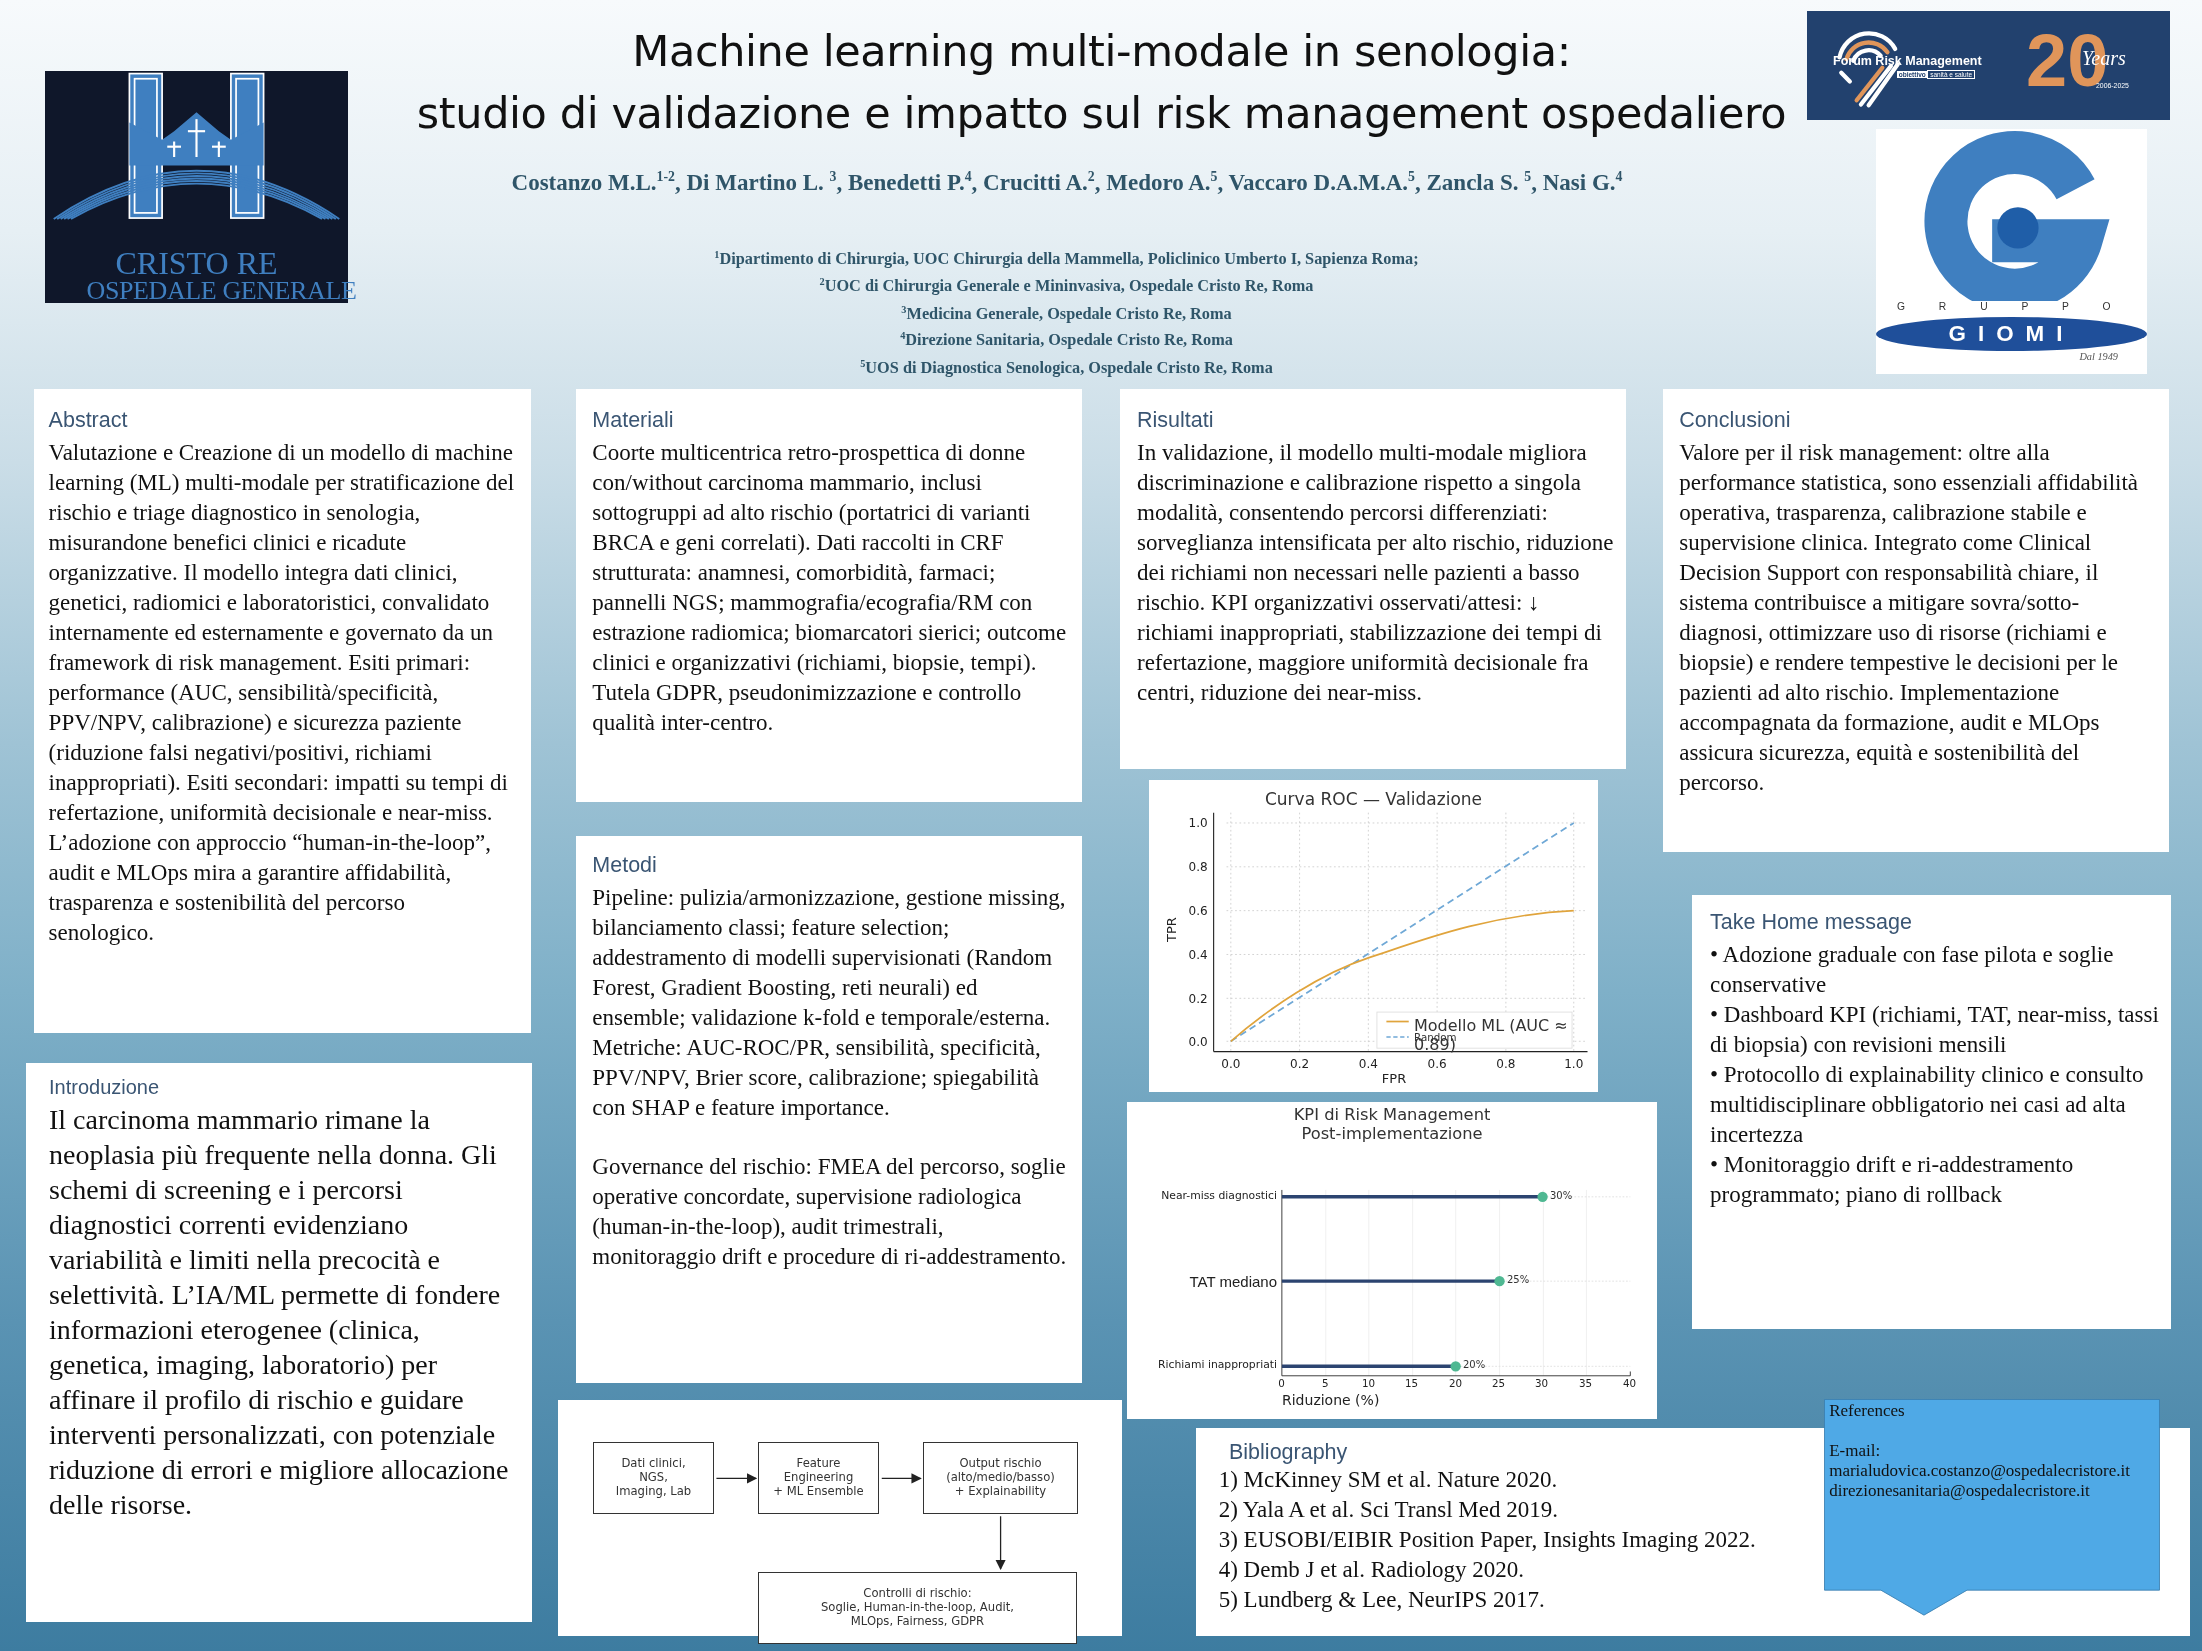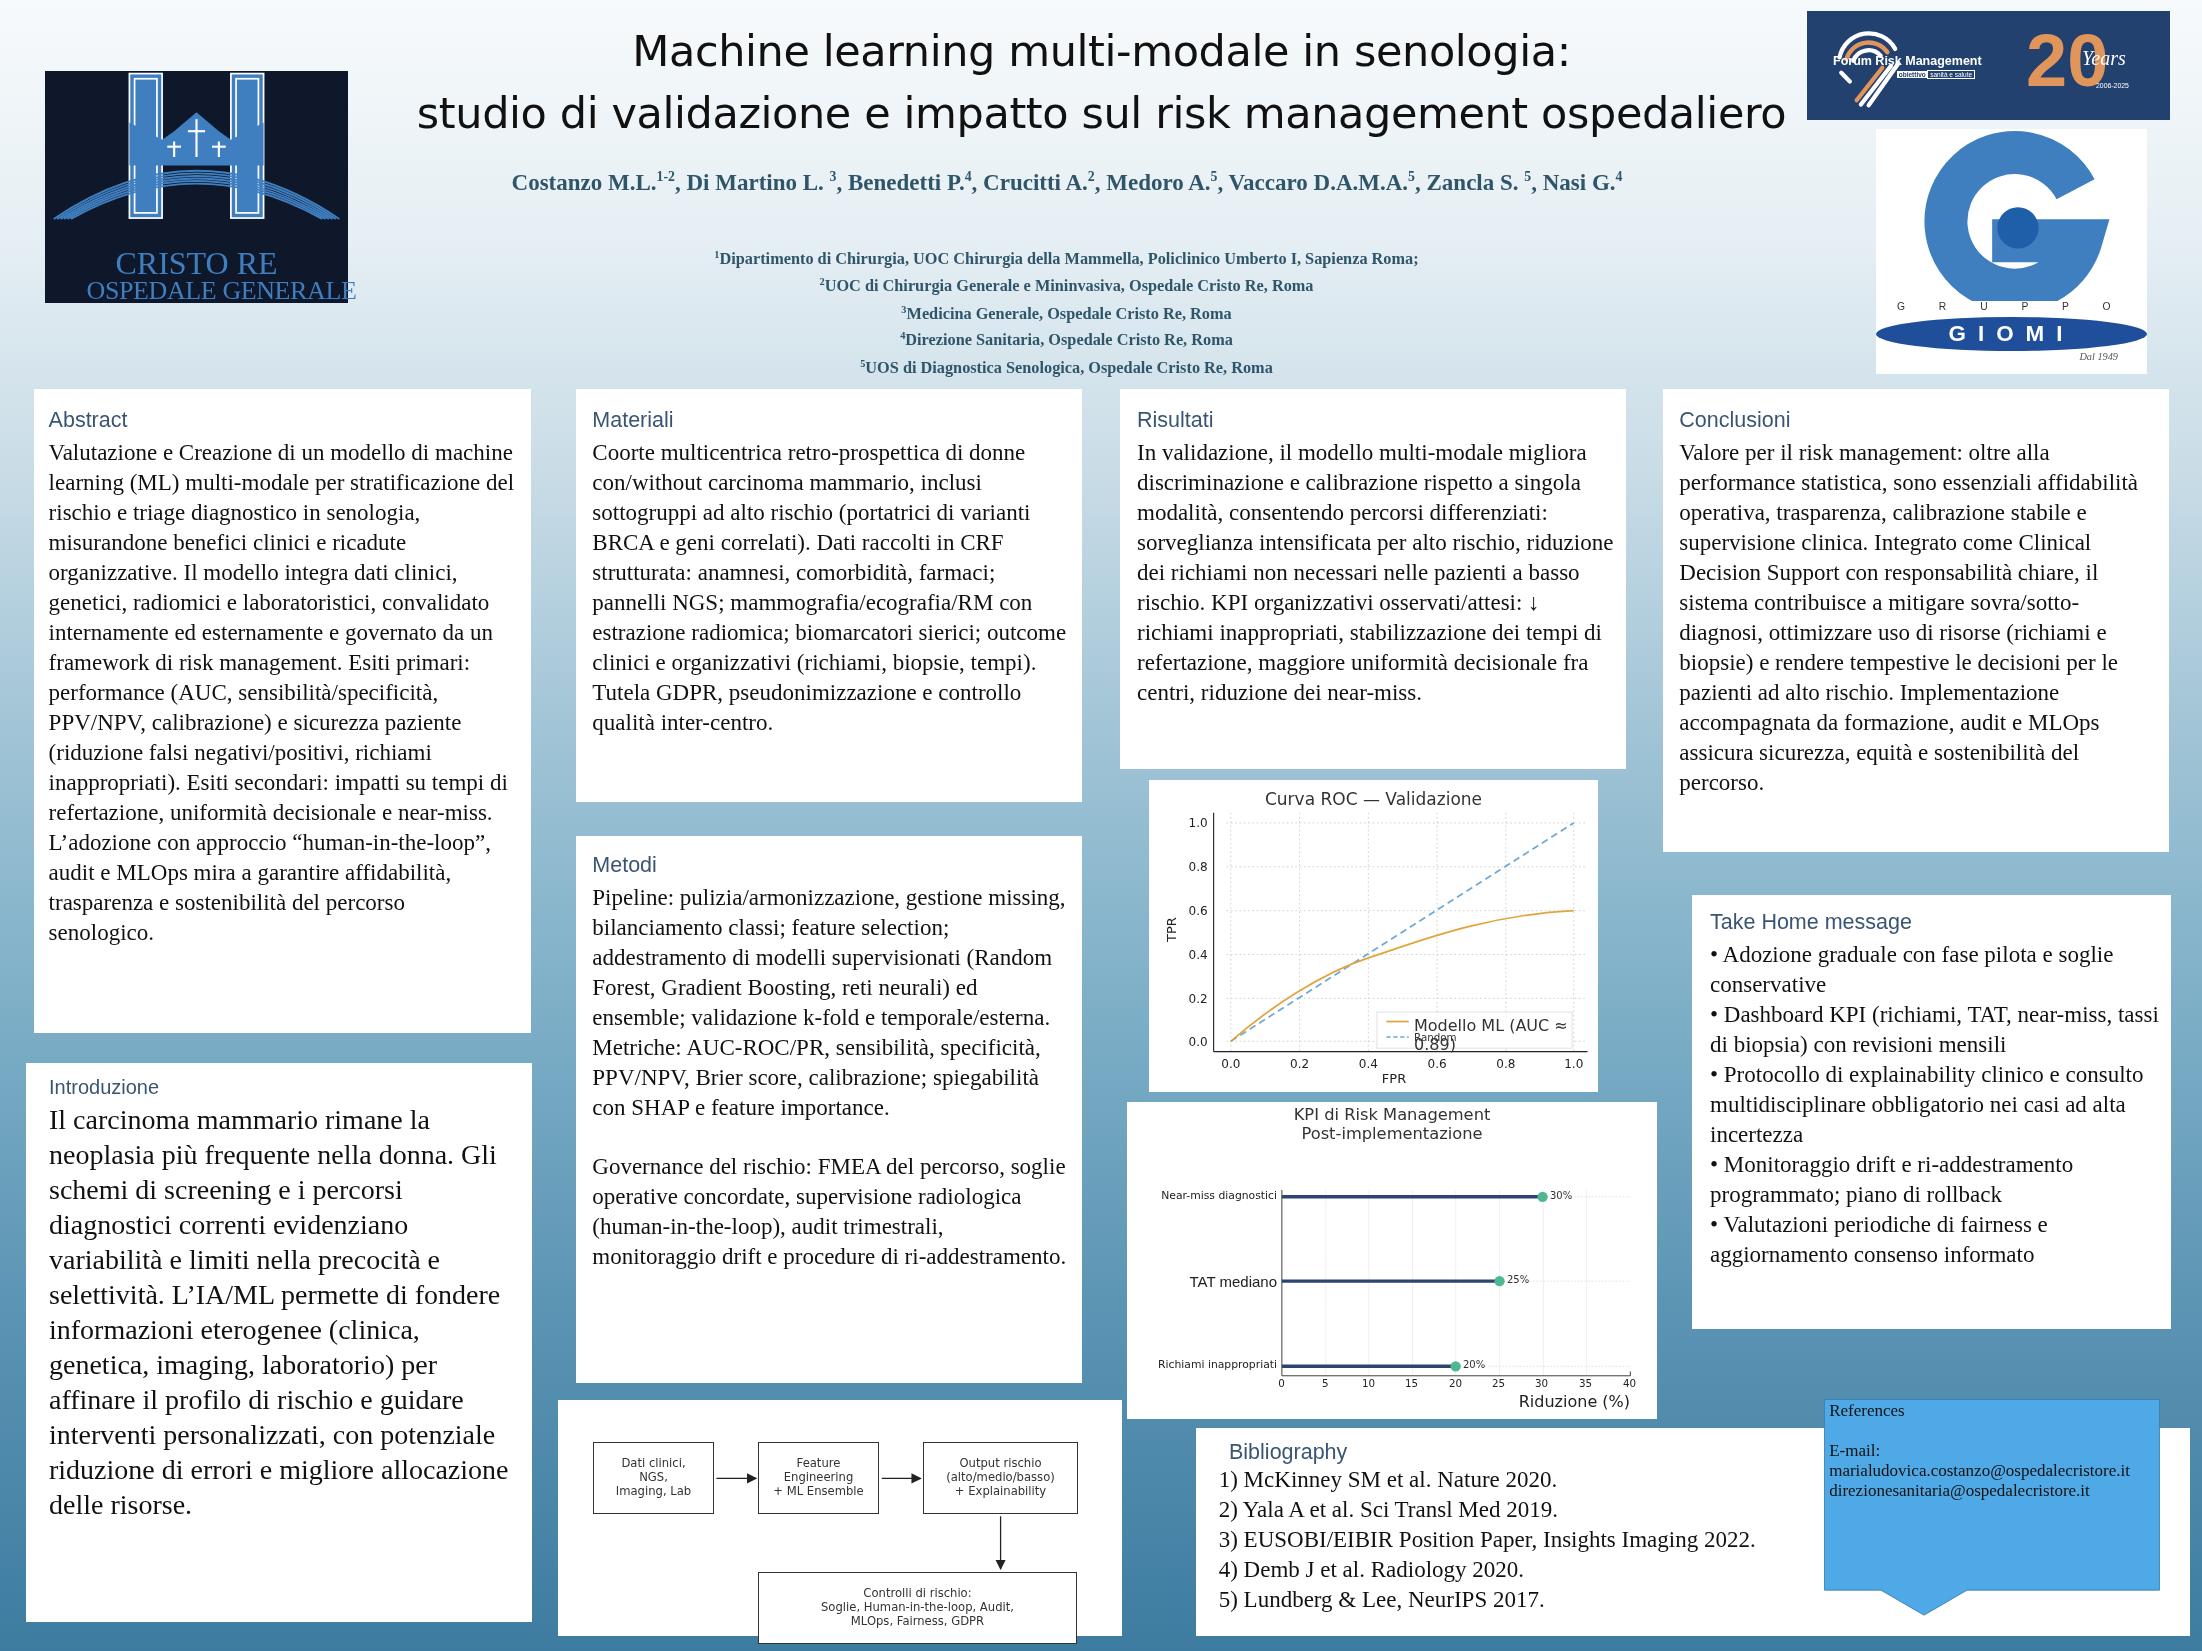--- a/index.html
+++ b/index.html
@@ -272,21 +272,21 @@
     <span style="position:absolute;left:5.2px;">0</span>
     <span style="position:absolute;left:49px;">5</span>
     <span style="position:absolute;left:89px;">10</span>
     <span style="position:absolute;left:132px;">15</span>
     <span style="position:absolute;left:176px;">20</span>
     <span style="position:absolute;left:219px;">25</span>
     <span style="position:absolute;left:262px;">30</span>
     <span style="position:absolute;left:306px;">35</span>
     <span style="position:absolute;left:350px;">40</span>
   </div>
-  <div style="position:absolute;left:155px;width:348px;top:290px;text-align:right;font-family:'DejaVu Sans',sans-serif;font-size:16px;color:#222;">Riduzione (%)</div>
+  <div style="position:absolute;left:155px;width:348px;top:290px;text-align:left;font-family:'DejaVu Sans',sans-serif;font-size:14px;color:#222;">Riduzione (%)</div>
 </div>
 
 <div class="abs panel" style="left:1196px;top:1428px;width:994px;height:208px;padding:12px 0 0 33px;">
   <div class="panel-title">Bibliography</div>
   <div class="panel-body" style="font-size:23px;line-height:30px;margin-left:-10.3px;">
     <div>1) McKinney SM et al. Nature 2020.</div>
     <div>2) Yala A et al. Sci Transl Med 2019.</div>
     <div>3) EUSOBI/EIBIR Position Paper, Insights Imaging 2022.</div>
     <div>4) Demb J et al. Radiology 2020.</div>
     <div>5) Lundberg &amp; Lee, NeurIPS 2017.</div>
@@ -298,21 +298,20 @@
   <div class="panel-body mat-body" style="margin-top:5.2px;">Valore per il risk management: oltre alla performance statistica, sono essenziali affidabilità operativa, trasparenza, calibrazione stabile e supervisione clinica. Integrato come Clinical Decision Support con responsabilità chiare, il sistema contribuisce a mitigare sovra/sotto-diagnosi, ottimizzare uso di risorse (richiami e biopsie) e rendere tempestive le decisioni per le pazienti ad alto rischio. Implementazione accompagnata da formazione, audit e MLOps assicura sicurezza, equità e sostenibilità del percorso.</div>
 </div>
 
 <div class="abs panel" style="left:1692px;top:895px;width:479px;height:434px;padding:14.6px 12px 0 18px;">
   <div class="panel-title">Take Home message</div>
   <div class="panel-body" style="font-size:23px;line-height:30px;margin-top:5.2px;">
     <div>• Adozione graduale con fase pilota e soglie conservative</div>
     <div>• Dashboard KPI (richiami, TAT, near-miss, tassi di biopsia) con revisioni mensili</div>
     <div>• Protocollo di explainability clinico e consulto multidisciplinare obbligatorio nei casi ad alta incertezza</div>
     <div>• Monitoraggio drift e ri-addestramento programmato; piano di rollback</div>
-    <div>• Valutazioni periodiche di fairness e aggiornamento consenso informato</div>
   </div>
 </div>
 
 <div class="abs" style="left:1824px;top:1399px;width:336px;height:217px;">
   <svg width="336" height="217" style="position:absolute;left:0;top:0;" viewBox="0 0 390 252">
     <polygon points="0.5,0.5 389.5,0.5 389.5,222 166,222 116,251 66,222 0.5,222" fill="#4fa9e6" stroke="#3a7fb0" stroke-width="1"></polygon>
   </svg>
   <div style="position:absolute;left:5.2px;top:1.7px;font-family:'Liberation Serif',serif;font-size:17px;line-height:20px;color:#111;">
     <div>References</div>
     <div style="height:20px;"></div>

